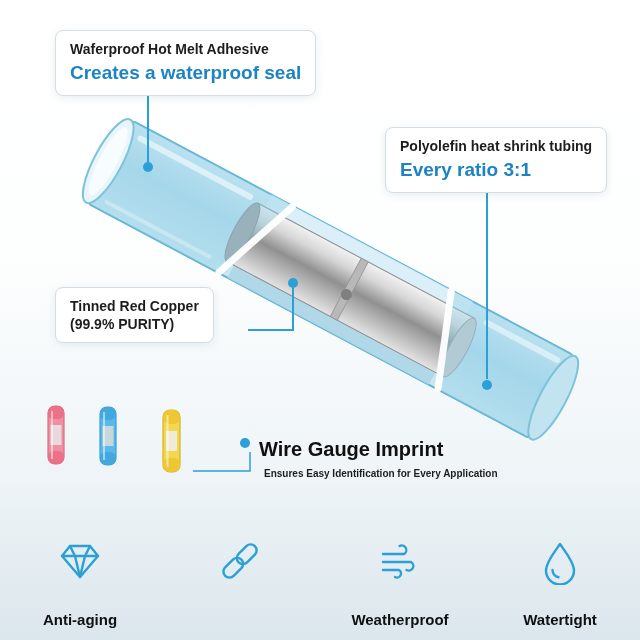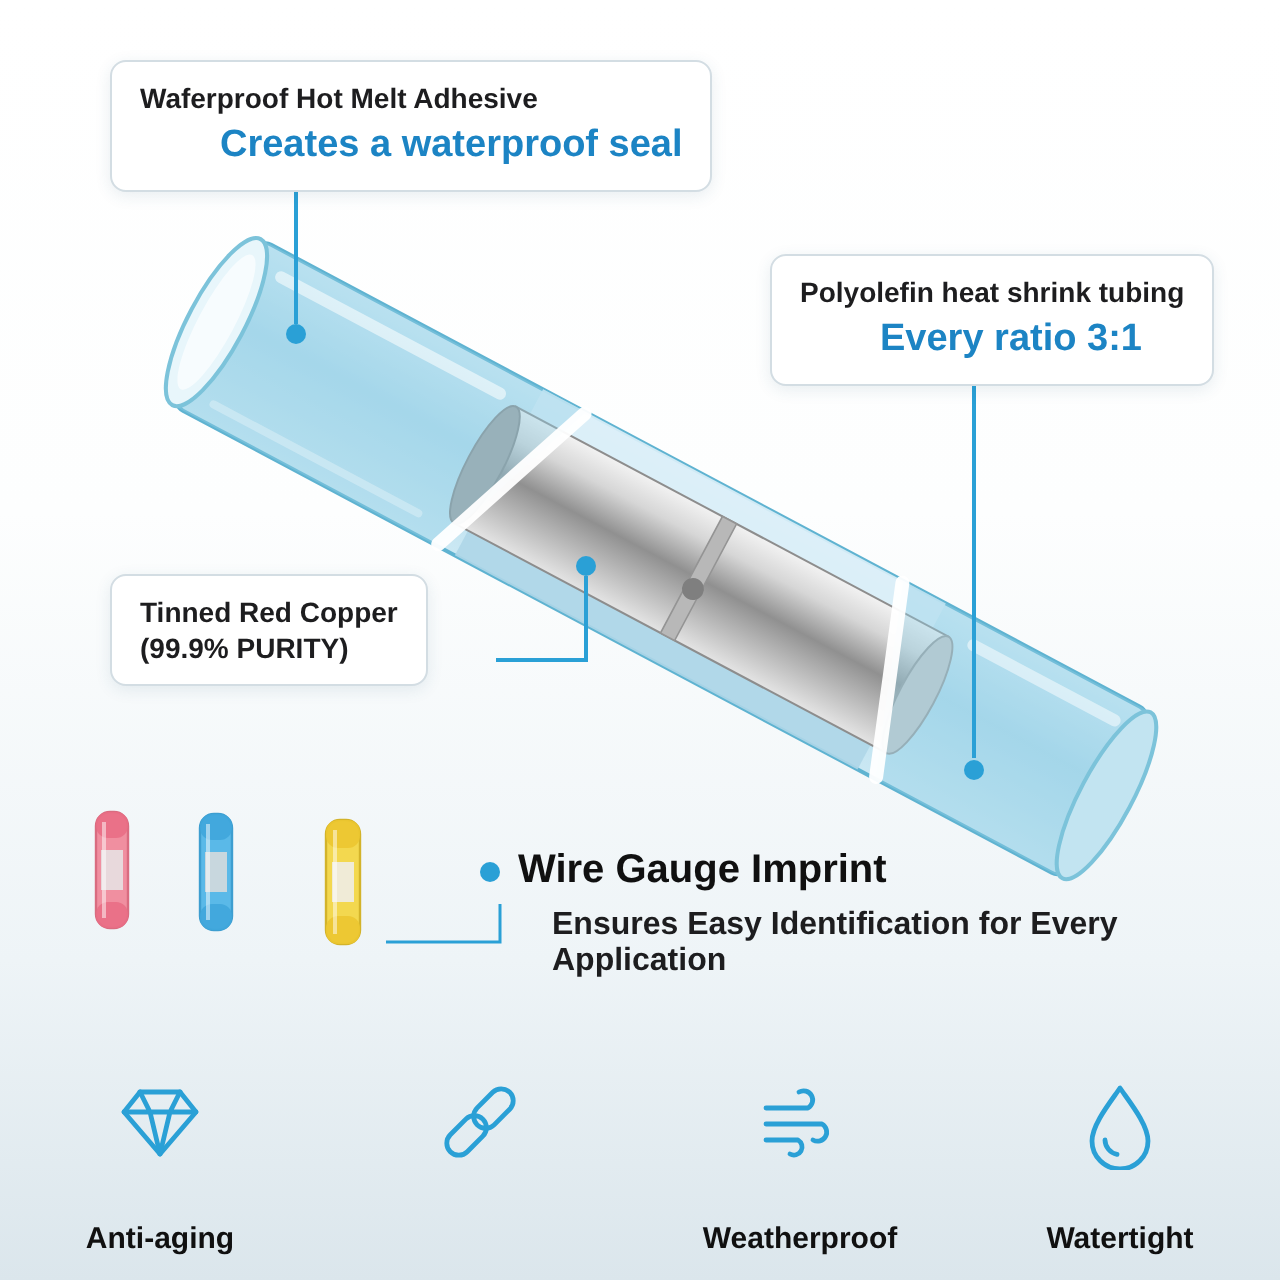--- a/index.html
+++ b/index.html
@@ -7,28 +7,28 @@
     position:relative;width:640px;height:640px;overflow:hidden;
     background:linear-gradient(180deg,#ffffff 0%,#fdfefe 40%,#eef4f7 75%,#dbe6ec 100%);
     font-family:Liberation Sans, sans-serif;
   }
   .illustration{position:absolute;left:0;top:0;width:640px;height:640px;}
   .callout{
     position:absolute;background:#ffffff;border:1px solid #d3dde3;border-radius:8px;
     padding:9px 14px;box-shadow:0 2px 8px rgba(40,90,120,.10);
   }
   .callout .small{font-size:14px;font-weight:bold;color:#1d1d1f;line-height:1.3;}
-  .callout .big{font-size:19px;font-weight:bold;color:#1c84c4;line-height:1.3;margin-top:3px;margin-left:40px;}
+  .callout .big{font-size:19px;font-weight:bold;color:#1c84c4;line-height:1.3;margin-top:3px;}
   #callout-adhesive{left:55px;top:30px;}
   #callout-tubing{left:385px;top:127px;}
   #callout-copper{left:55px;top:287px;}
   .wire-gauge{position:absolute;left:240px;top:424px;}
-  .wg-title{display:flex;align-items:center;gap:9px;font-size:20px;font-weight:bold;color:#101010;}
+  .wg-title{display:flex;align-items:flex-start;gap:9px;font-size:20px;font-weight:bold;color:#101010;margin-top:14px;}
   .wg-dot{width:10px;height:10px;border-radius:50%;background:#2aa0d6;flex:0 0 auto;}
-  .wg-sub{font-size:16px;font-weight:bold;color:#1d1d1f;margin-top:7px;margin-left:36px;}
+  .wg-sub{font-size:10px;font-weight:bold;color:#1d1d1f;margin-top:7px;margin-left:24px;}
   .features{position:absolute;left:0;right:0;bottom:12px;display:flex;}
   .feature{flex:1;display:flex;flex-direction:column;align-items:center;gap:10px;}
   .feature svg{width:48px;height:48px;}
   .feature .label{font-size:15px;font-weight:bold;color:#101010;margin-top:16px;}
 </style>
 </head>
 <body>
 
 <div class="canvas">
 

